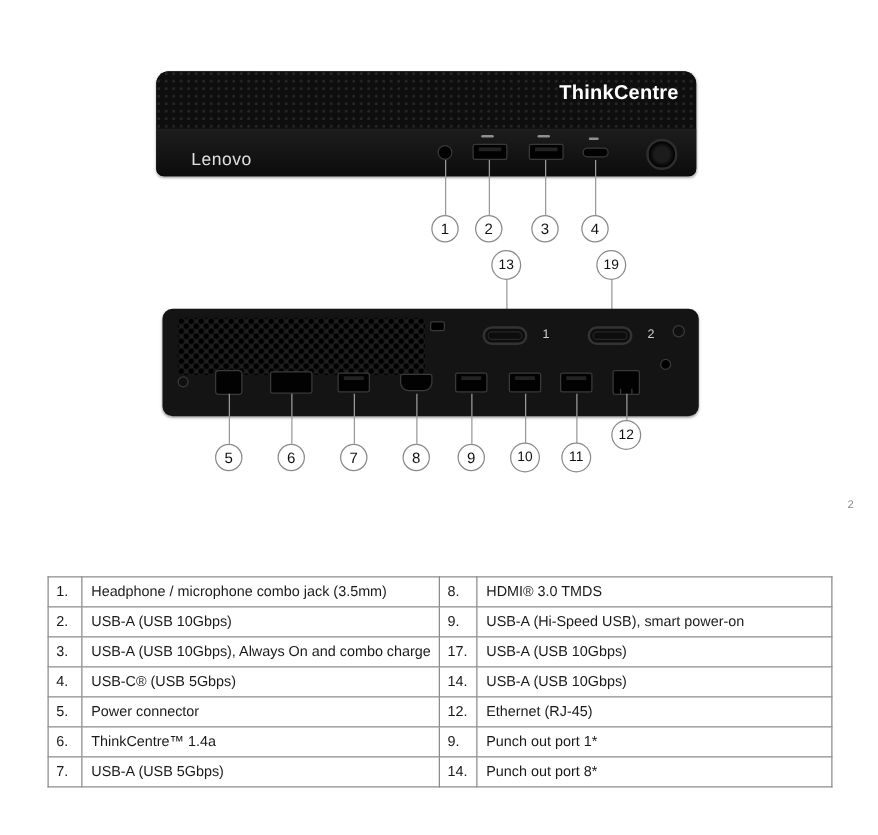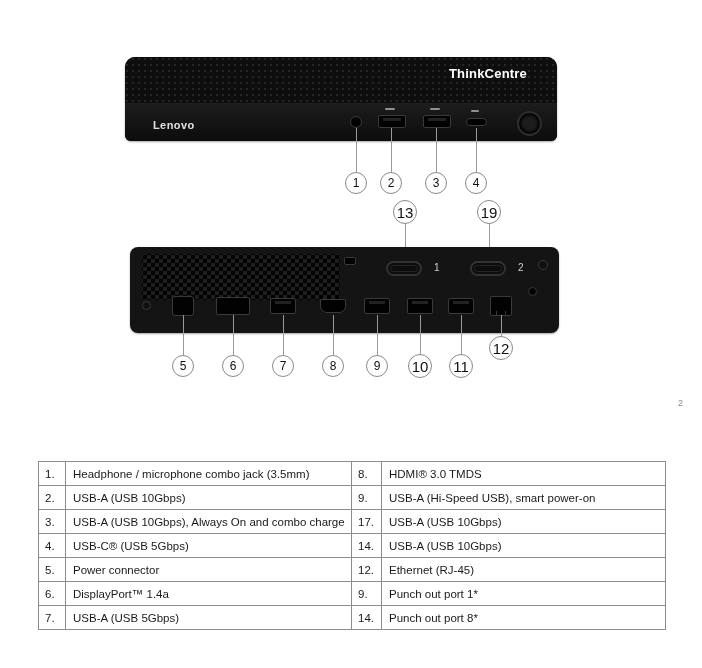--- a/index.html
+++ b/index.html
@@ -7,26 +7,26 @@
           font-family:"Liberation Sans",sans-serif;overflow:hidden;}
 
   
   .device{position:absolute;background:#141414;}
   .front{left:125px;top:57px;width:432px;height:84px;border-radius:10px 10px 6px 6px;
          box-shadow:0 1px 2px rgba(0,0,0,.35);}
   .front-top{position:absolute;left:0;right:0;top:0;height:46px;border-radius:10px 10px 0 0;
          background-color:#0e0e0e;
          background-image:radial-gradient(circle at 2px 2px,#262626 1px,transparent 1.3px);
          background-size:6px 6px;}
-  .tc-logo{position:absolute;right:30px;top:9px;color:#ffffff;font-weight:bold;
-         font-size:13px;letter-spacing:.2px;}
+  .tc-logo{position:absolute;right:14px;top:9px;color:#ffffff;font-weight:bold;
+         font-size:16px;letter-spacing:.2px;}
   .front-face{position:absolute;left:0;right:0;top:46px;bottom:0;
          background:linear-gradient(#1d1d1d,#0c0c0c);border-radius:0 0 6px 6px;}
-  .lenovo-logo{position:absolute;left:28px;top:62px;color:#e0e0e0;font-size:11px;
-         font-weight:bold;letter-spacing:.4px;}
+  .lenovo-logo{position:absolute;left:28px;top:62px;color:#e0e0e0;font-size:14px;
+         font-weight:normal;letter-spacing:.4px;}
 
   .port{position:absolute;background:#020202;border:1px solid #3a3a3a;box-sizing:border-box;}
   .usba::after{content:"";position:absolute;left:15%;right:15%;top:2px;height:3px;background:#222;}
   .jack{left:225px;top:59px;width:12px;height:12px;border-radius:50%;}
   .fp2{left:253px;top:58px;width:28px;height:13px;border-radius:2px;}
   .fp3{left:298px;top:58px;width:28px;height:13px;border-radius:2px;}
   .usbc{left:341px;top:61px;width:21px;height:8px;border-radius:4px;}
   .powerbtn{left:392px;top:54px;width:21px;height:21px;border-radius:50%;
          border:2px solid #2e2e2e;background:radial-gradient(circle,#1c1c1c 40%,#000 70%);}
   .mark{position:absolute;height:2px;background:#8f8f8f;border-radius:1px;}
@@ -58,21 +58,21 @@
   .p11{left:318px;top:51px;width:26px;height:16px;border-radius:2px;}
   .p12{left:360px;top:49px;width:22px;height:20px;border-radius:2px;}
   .p12::after{content:"";position:absolute;left:5px;right:5px;bottom:-1px;height:4px;
         background:#020202;border:1px solid #3a3a3a;border-top:none;}
 
   
   .ll{position:absolute;width:1px;background:#9a9a9a;}
   .co{position:absolute;width:22px;height:22px;border:1px solid #8a8a8a;border-radius:50%;
       background:#fff;color:#111;font-size:12px;display:flex;align-items:center;
       justify-content:center;box-sizing:border-box;}
-  .co2{width:24px;height:24px;font-size:15px;}
+  .co2{width:24px;height:24px;font-size:11px;}
 
   
   .legend{position:absolute;left:38px;top:461px;width:627px;border-collapse:collapse;
       font-size:11.5px;color:#1a1a1a;table-layout:fixed;}
   .legend td{border:1px solid #8c8c8c;padding:4px 7px;height:15px;white-space:nowrap;
       overflow:hidden;vertical-align:middle;}
   .legend td.num{padding-left:6px;padding-right:2px;}
 
   .page-num{position:absolute;left:678px;top:398px;color:#8a8a8a;font-size:9px;}
 </style>
@@ -185,21 +185,21 @@
         <td>USB-A (USB 10Gbps)</td>
       </tr>
       <tr>
         <td class="num">5.</td>
         <td>Power connector</td>
         <td class="num">12.</td>
         <td>Ethernet (RJ-45)</td>
       </tr>
       <tr>
         <td class="num">6.</td>
-        <td>DisplayPort™ 1.4a</td>
+        <td>ThinkCentre™ 1.4a</td>
         <td class="num">9.</td>
         <td>Punch out port 1*</td>
       </tr>
       <tr>
         <td class="num">7.</td>
         <td>USB-A (USB 5Gbps)</td>
         <td class="num">14.</td>
         <td>Punch out port 8*</td>
       </tr>
     </tbody>

